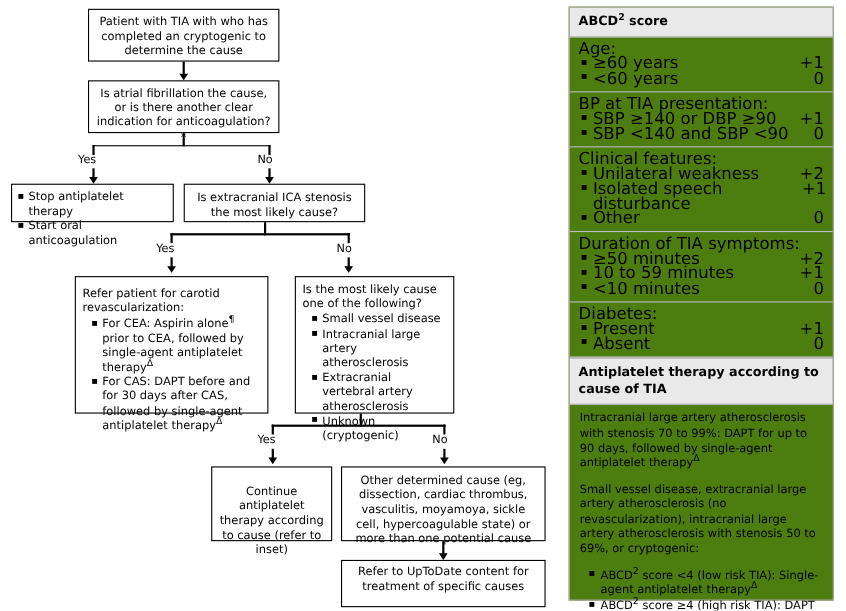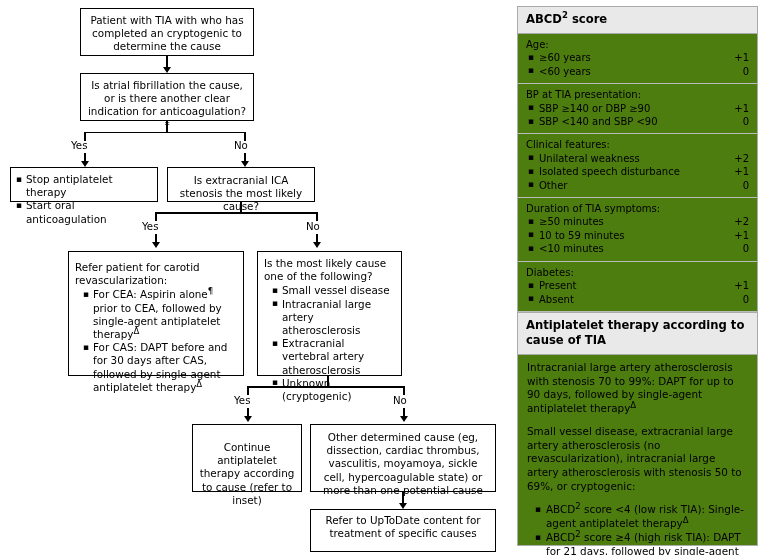--- a/index.html
+++ b/index.html
@@ -94,21 +94,21 @@
     background: #e9e9e9;
     border-bottom: 1px solid #aaaaaa;
     font-size: 11.6px;
     font-weight: bold;
     line-height: 15px;
     padding: 5px 8px 6px 8px;
   }
   .panel-section {
     border-bottom: 1px solid #bbbbbb;
     padding: 4px 8px 5px 8px;
-    font-size: 10px;
+    font-size: 15px;
     line-height: 13.4px;
   }
   .panel-section:last-child { border-bottom: none; }
   .sec-title { margin-bottom: 0px; }
   .sec-rows { margin: 0; padding: 0; list-style: none; }
   .sec-rows li {
     position: relative;
     padding-left: 13px;
     display: flex;
     justify-content: space-between;
@@ -182,21 +182,21 @@
   <div class="vline" style="left:244.4px; top:153px; height:10px;"></div>
   <div class="arrow" style="left:241px; top:161px;"></div>
 
   <div class="box left" id="b-anticoag" style="left:10px; top:167px; width:148px; height:35px; padding:5px 5px;">
     <ul>
       <li>Stop antiplatelet therapy</li>
       <li>Start oral anticoagulation</li>
     </ul>
   </div>
 
-  <div class="box center" id="b-ica" style="left:167px; top:167px; width:148px; height:35px; padding:6px 5px;">
+  <div class="box center" id="b-ica" style="left:167px; top:167px; width:165px; height:35px; padding:6px 5px;">
     <span>Is extracranial ICA stenosis the most likely cause?</span>
   </div>
 
   <div class="vline" style="left:240.2px; top:202px; height:12px;"></div>
   <div class="hline" style="left:155px; top:212.4px; width:163px;"></div>
   <div class="vline" style="left:155px; top:212.4px; height:9px;"></div>
   <div class="vline" style="left:316.4px; top:212.4px; height:9px;"></div>
 
   <span class="yn" style="left:142px; top:221px;">Yes</span>
   <span class="yn" style="left:306px; top:221px;">No</span>
@@ -207,21 +207,21 @@
   <div class="arrow" style="left:313px; top:242px;"></div>
 
   <div class="box left" id="b-revasc" style="left:68px; top:251px; width:176px; height:125px; padding:9px 6px;">
     <div class="lead">Refer patient for carotid revascularization:</div>
     <ul class="indented">
       <li>For CEA: Aspirin alone<sup class="tiny">¶</sup> prior to CEA, followed by single-agent antiplatelet therapy<sup class="tiny">Δ</sup></li>
       <li>For CAS: DAPT before and for 30 days after CAS, followed by single-agent antiplatelet therapy<sup class="tiny">Δ</sup></li>
     </ul>
   </div>
 
-  <div class="box left" id="b-cause" style="left:257px; top:251px; width:145px; height:125px; padding:5px 6px;">
+  <div class="box left" id="b-cause" style="left:268px; top:251px; width:145px; height:125px; padding:5px 6px;">
     <div class="lead">Is the most likely cause one of the following?</div>
     <ul class="indented">
       <li>Small vessel disease</li>
       <li>Intracranial large artery atherosclerosis</li>
       <li>Extracranial vertebral artery atherosclerosis</li>
       <li>Unknown (cryptogenic)</li>
     </ul>
   </div>
 
   <div class="vline" style="left:327.2px; top:376px; height:12px;"></div>

